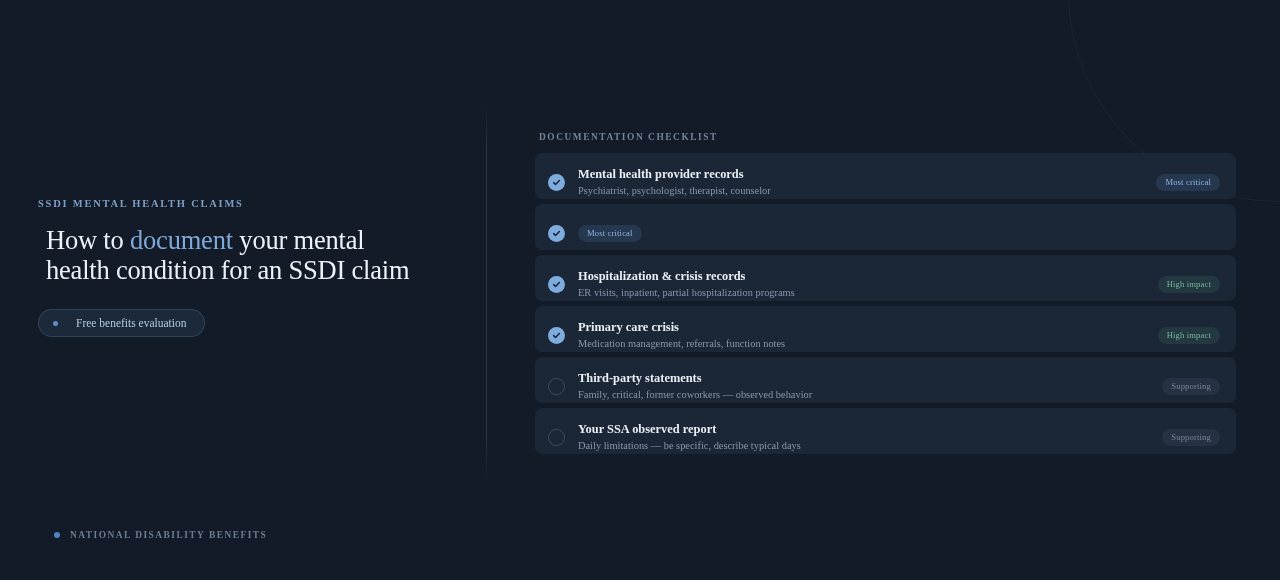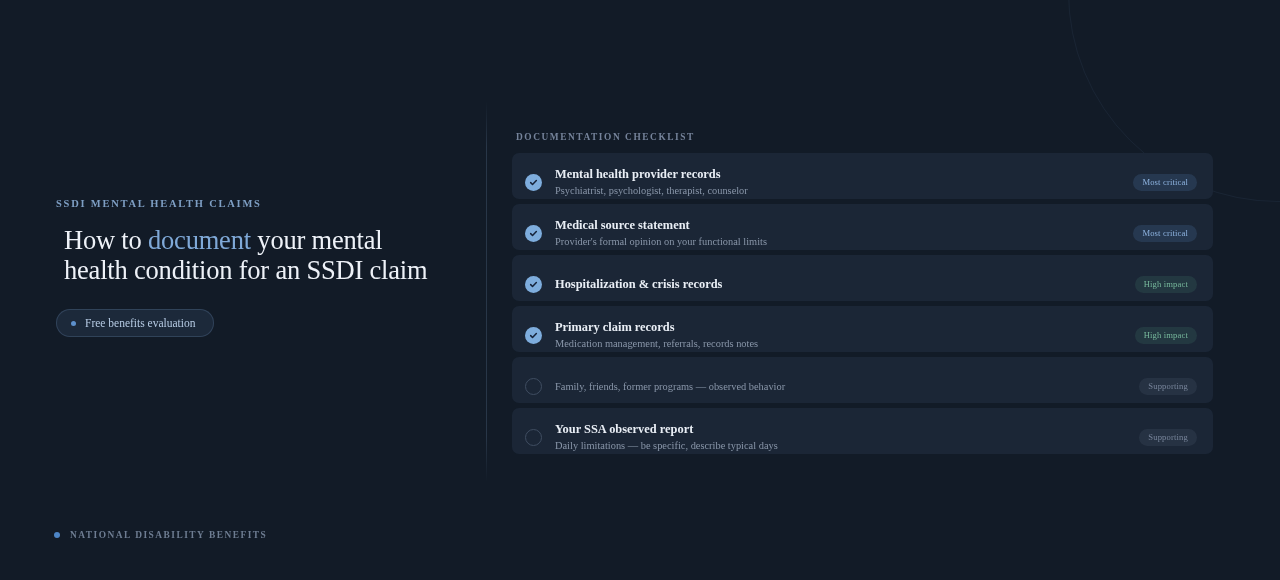--- a/index.html
+++ b/index.html
@@ -44,21 +44,21 @@
     background: linear-gradient(to bottom,
         rgba(130,165,205,0.00) 0%,
         rgba(130,165,205,0.20) 12%,
         rgba(130,165,205,0.20) 88%,
         rgba(130,165,205,0.00) 100%);
   }
 
   
   .left {
     position: absolute;
-    left: 56px;
+    left: 38px;
     top: 198px;
     width: 400px;
   }
 
   .eyebrow {
     font-family: "Liberation Serif", "DejaVu Serif", serif;
     font-size: 10.5px;
     letter-spacing: 1.75px;
     color: #7e9fc4;
     text-transform: uppercase;
@@ -81,21 +81,21 @@
     margin-top: 18px;
     font-size: 12.6px;
     line-height: 1.55;
     color: #9aa8ba;
     max-width: 360px;
   }
 
   .cta {
     display: inline-flex;
     align-items: center;
-    gap: 9px;
+    gap: 18px;
     margin-top: 24px;
     padding: 7px 17px 7px 14px;
     border: 1px solid rgba(125,160,205,0.22);
     background: rgba(40,57,80,0.48);
     border-radius: 999px;
     font-size: 11.5px;
     color: #b6cbe4;
     cursor: pointer;
     white-space: nowrap;
   }
@@ -103,21 +103,21 @@
     width: 5px; height: 5px;
     border-radius: 50%;
     background: #5d90cc;
     flex: none;
     display: block;
   }
 
   
   .right {
     position: absolute;
-    left: 512px;
+    left: 535px;
     top: 132px;
     width: 701px;
   }
 
   .checklist-label {
     font-size: 9.4px;
     letter-spacing: 1.55px;
     text-transform: uppercase;
     color: #75839a;
     font-weight: 700;
@@ -237,53 +237,51 @@
             <div class="row-sub">Psychiatrist, psychologist, therapist, counselor</div>
           </div>
           <span class="badge critical">Most critical</span>
         </div>
         <div class="row">
           <span class="check done">
             <svg width="9" height="9" viewBox="0 0 12 12" aria-hidden="true">
               <path d="M2.2 6.2 L4.7 8.7 L9.8 3.4" fill="none" stroke="#16233a" stroke-width="2" stroke-linecap="round" stroke-linejoin="round"></path>
             </svg>
           </span>
-          <div class="row-text">
-            <div class="row-title">Medical source statement</div>
-            <div class="row-sub">Provider's formal opinion on your functional limits</div>
-          </div>
           <span class="badge critical">Most critical</span>
         </div>
         <div class="row">
           <span class="check done">
             <svg width="9" height="9" viewBox="0 0 12 12" aria-hidden="true">
               <path d="M2.2 6.2 L4.7 8.7 L9.8 3.4" fill="none" stroke="#16233a" stroke-width="2" stroke-linecap="round" stroke-linejoin="round"></path>
             </svg>
           </span>
           <div class="row-text">
             <div class="row-title">Hospitalization &amp; crisis records</div>
+            <div class="row-sub">ER visits, inpatient, partial hospitalization programs</div>
           </div>
           <span class="badge high">High impact</span>
         </div>
         <div class="row">
           <span class="check done">
             <svg width="9" height="9" viewBox="0 0 12 12" aria-hidden="true">
               <path d="M2.2 6.2 L4.7 8.7 L9.8 3.4" fill="none" stroke="#16233a" stroke-width="2" stroke-linecap="round" stroke-linejoin="round"></path>
             </svg>
           </span>
           <div class="row-text">
-            <div class="row-title">Primary claim records</div>
-            <div class="row-sub">Medication management, referrals, records notes</div>
+            <div class="row-title">Primary care crisis</div>
+            <div class="row-sub">Medication management, referrals, function notes</div>
           </div>
           <span class="badge high">High impact</span>
         </div>
         <div class="row">
           <span class="check todo"></span>
           <div class="row-text">
-            <div class="row-sub">Family, friends, former programs — observed behavior</div>
+            <div class="row-title">Third-party statements</div>
+            <div class="row-sub">Family, critical, former coworkers — observed behavior</div>
           </div>
           <span class="badge support">Supporting</span>
         </div>
         <div class="row">
           <span class="check todo"></span>
           <div class="row-text">
             <div class="row-title">Your SSA observed report</div>
             <div class="row-sub">Daily limitations — be specific, describe typical days</div>
           </div>
           <span class="badge support">Supporting</span>

